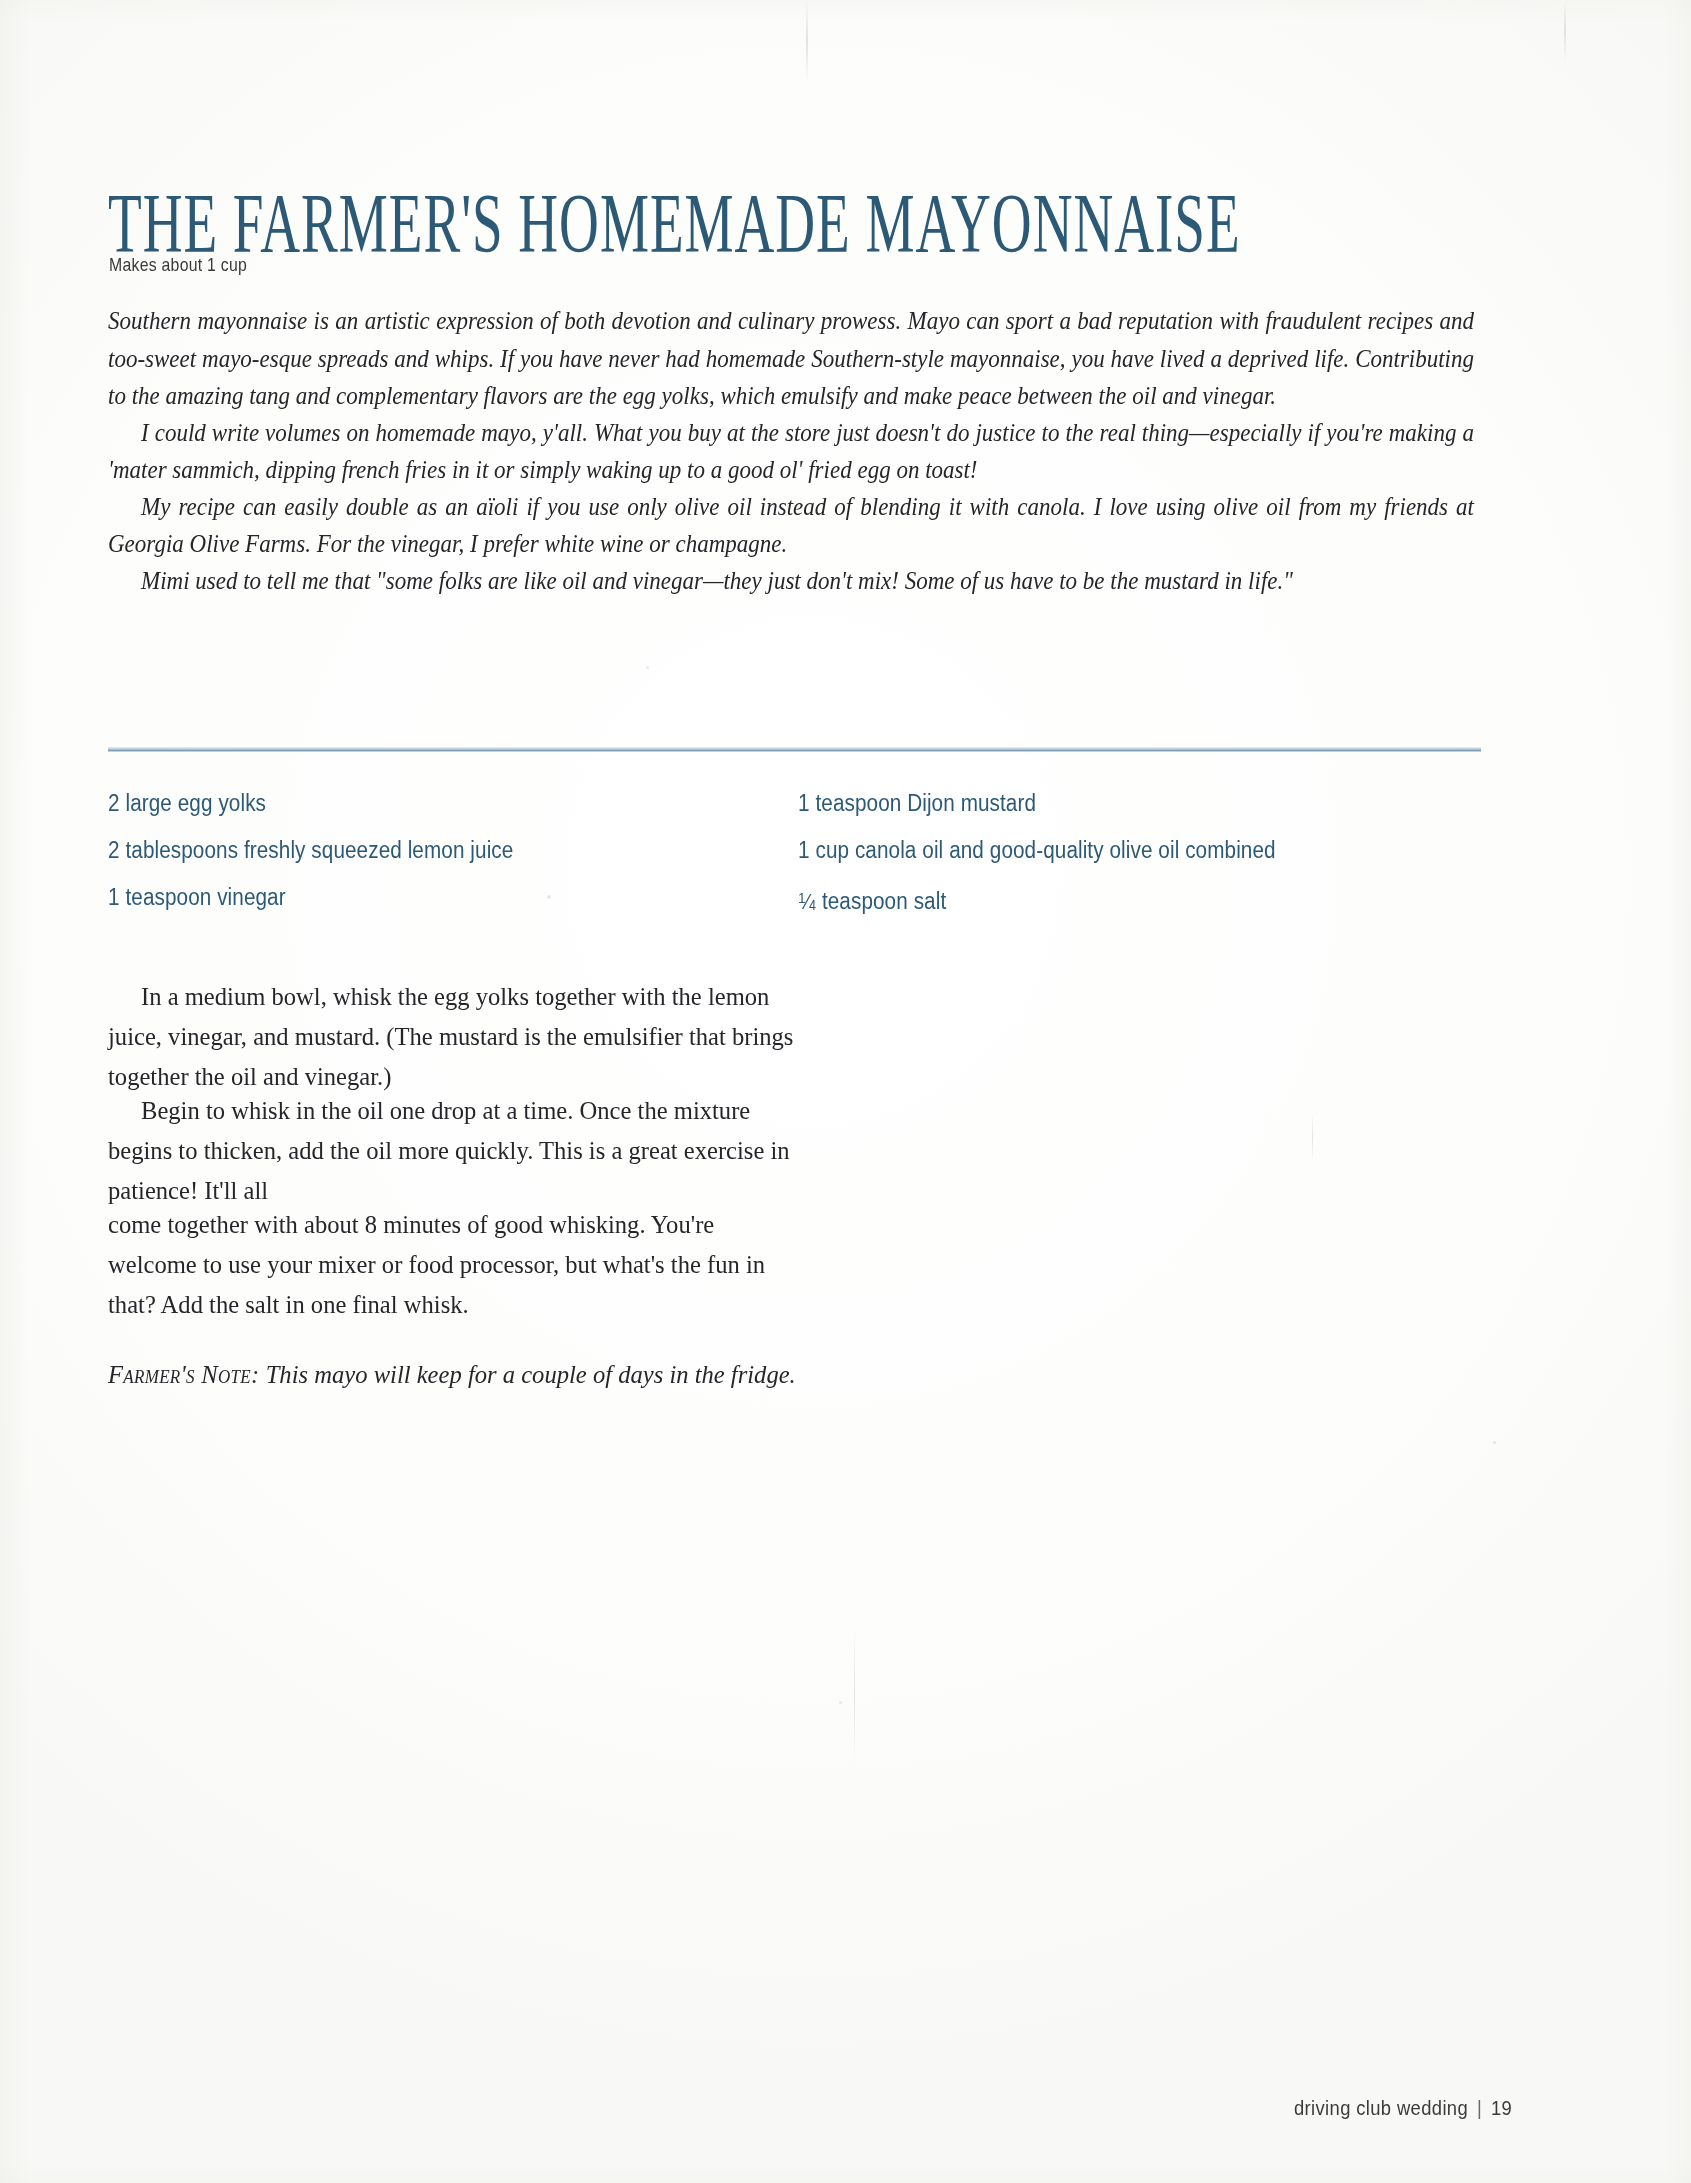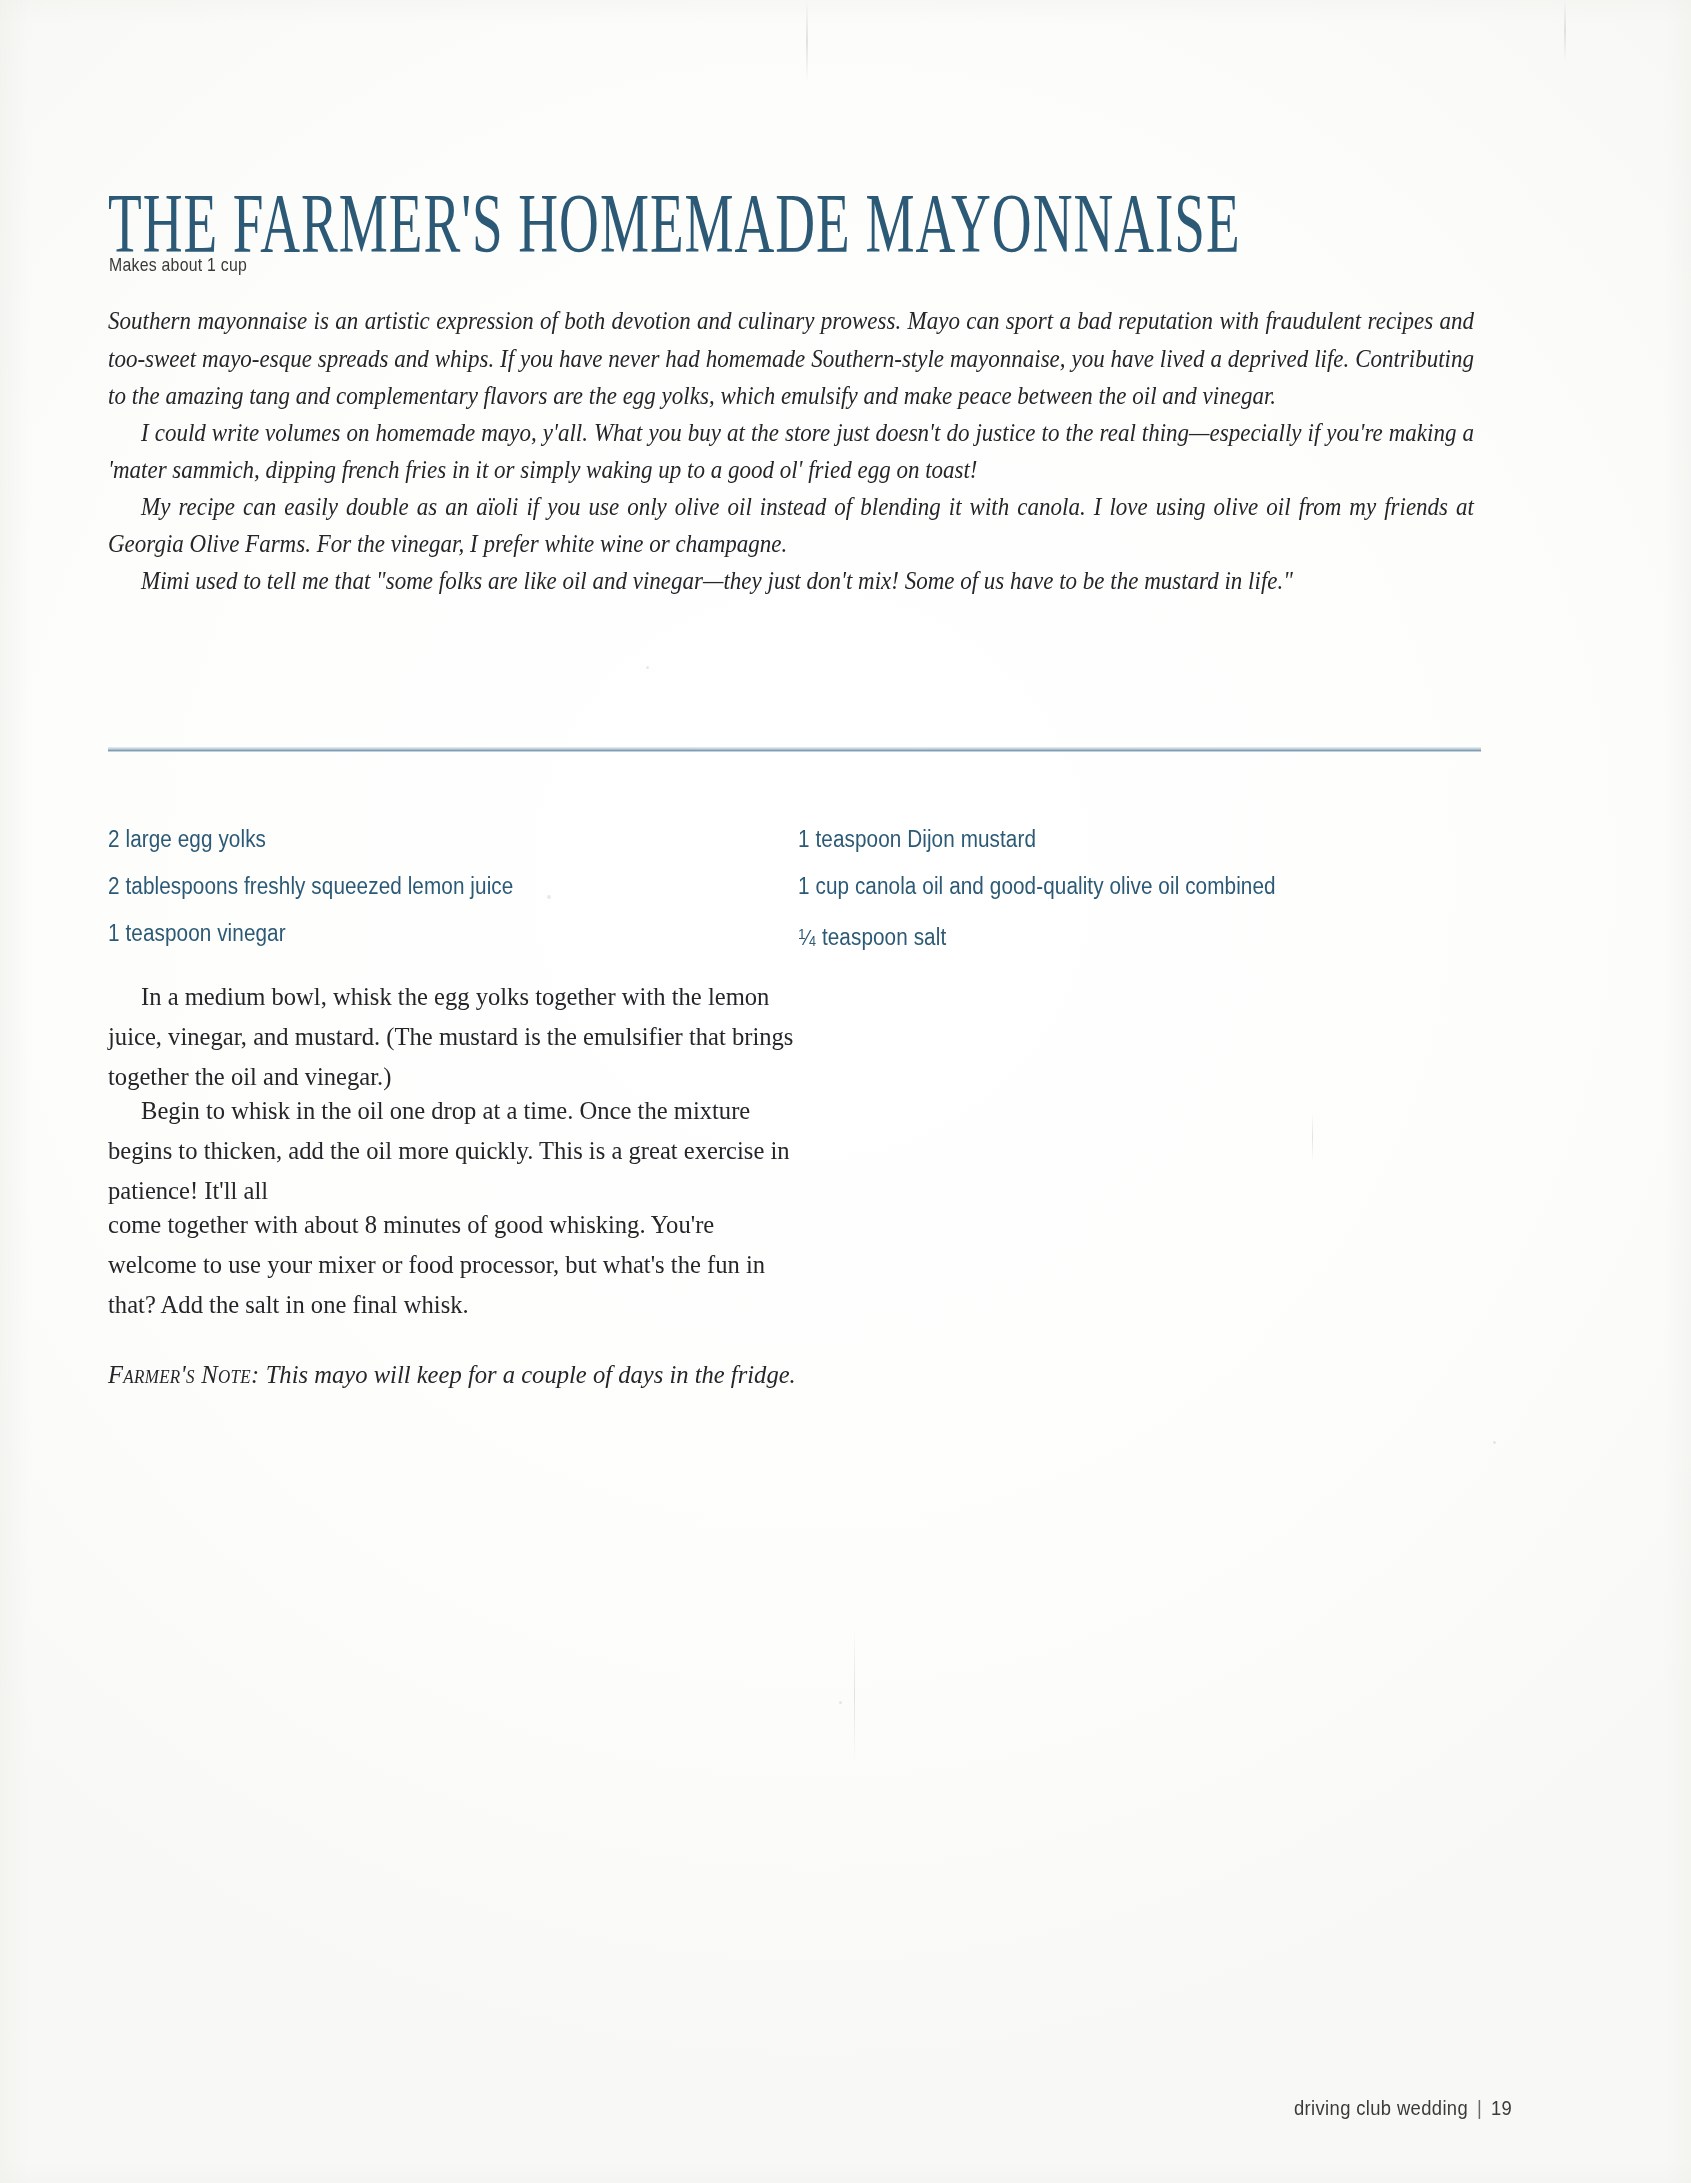--- a/index.html
+++ b/index.html
@@ -106,21 +106,20 @@
   }
 
   
   .ingredients {
     position: absolute;
     left: 0px;
     top: 784px;
     width: 1380px;
     display: flex;
     gap: 0px;
-    margin-top: 36px;
   }
   .ing-col { width: 690px; }
   .ing-item {
     color: #2c5a76;
     font-family: "Liberation Sans", sans-serif;
     font-size: 23px;
     line-height: 23px;
     margin-bottom: 24px;
     letter-spacing: 0.1px;
     transform: scaleX(0.90);

